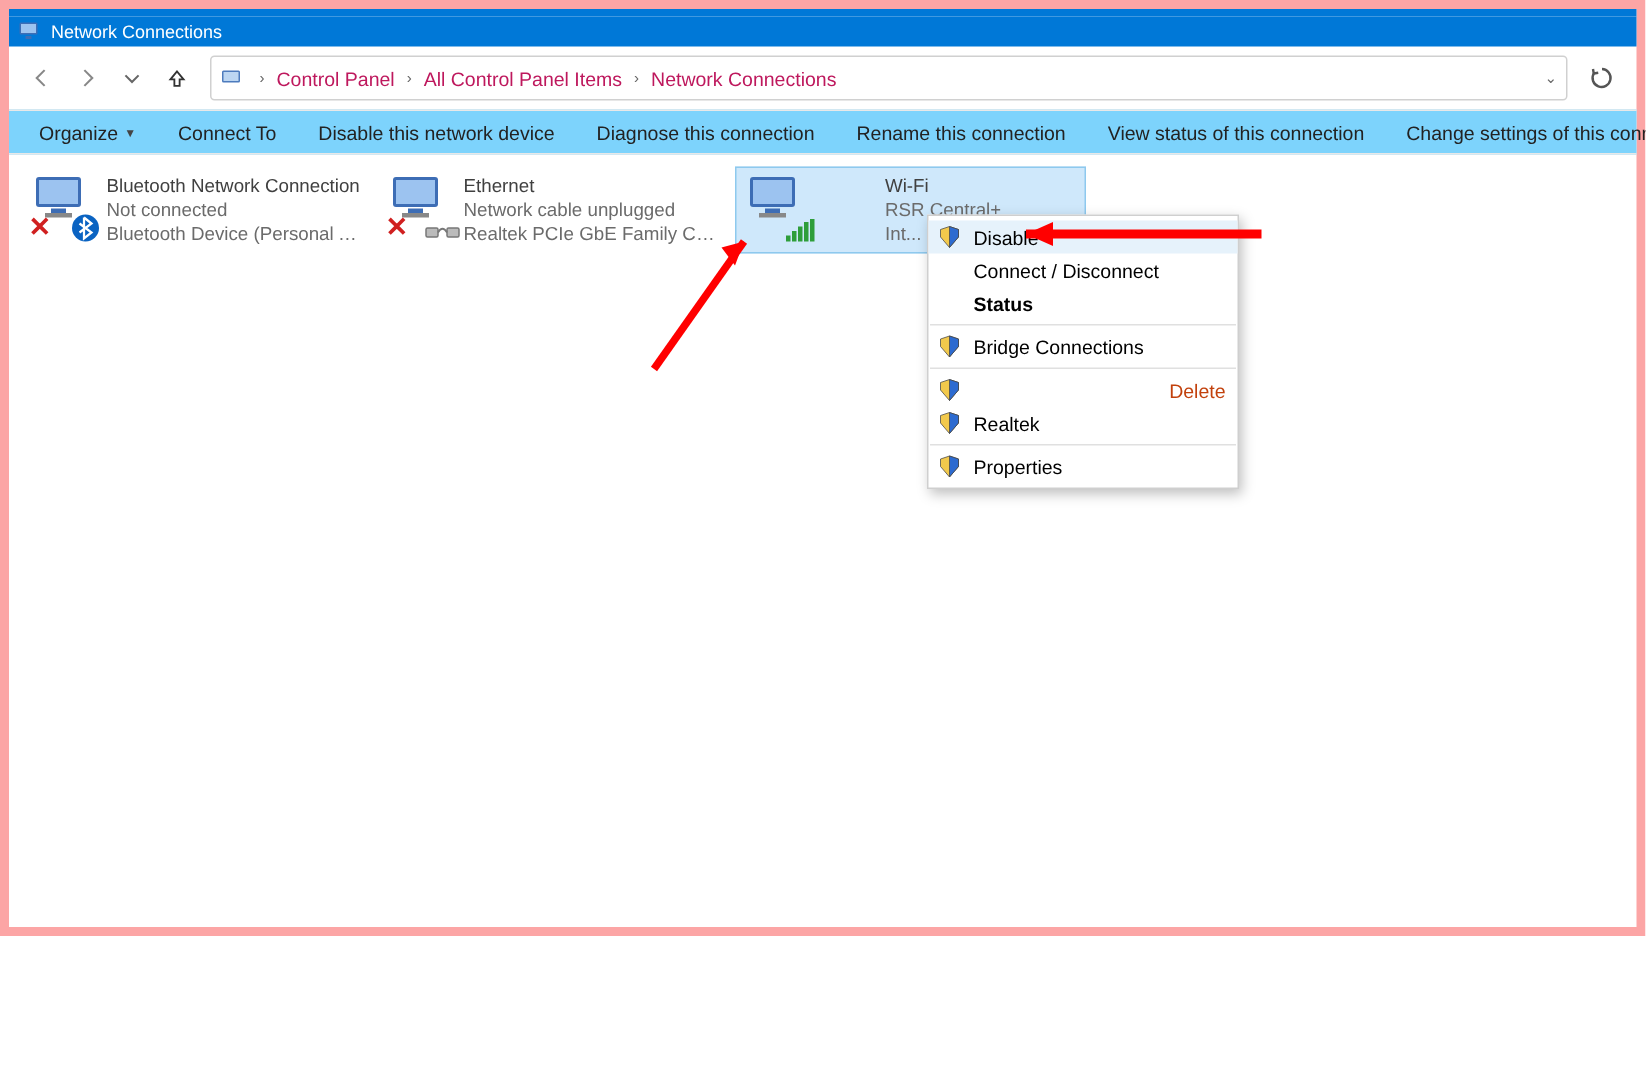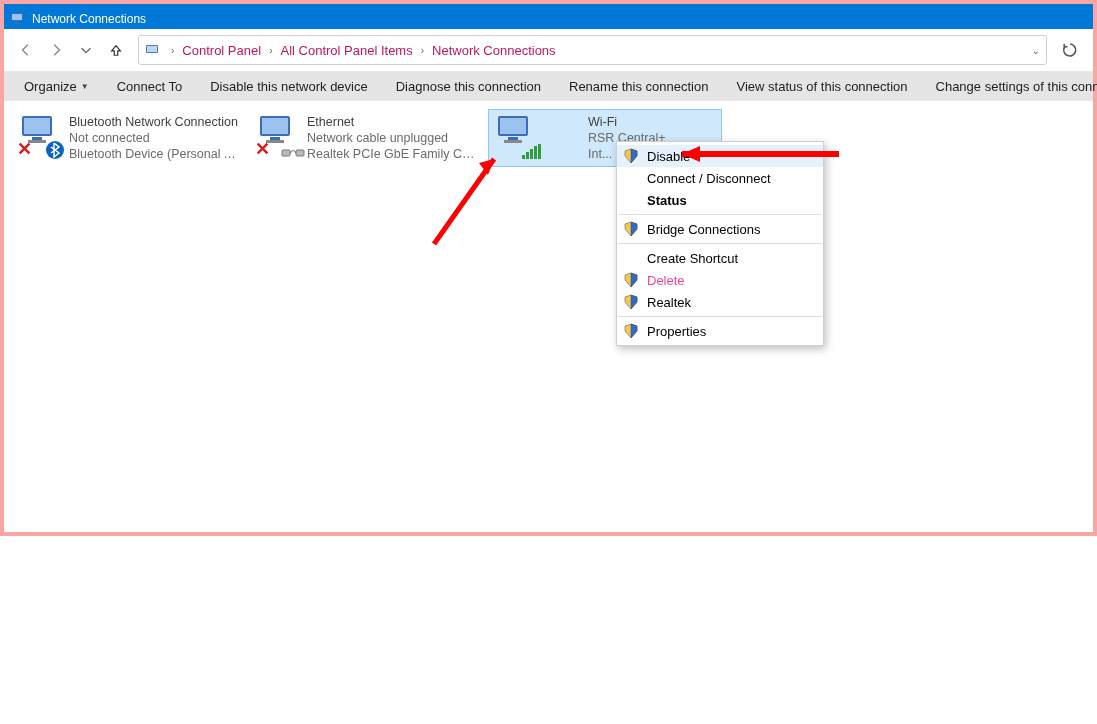--- a/index.html
+++ b/index.html
@@ -1,51 +1,51 @@
 <!DOCTYPE html>
 <html><head>
 <meta charset="utf-8">
 <style>
   * { box-sizing: border-box; margin: 0; padding: 0; font-family: "Segoe UI", Arial, sans-serif; }
   html, body { width: 1097px; height: 724px; background: #fff; overflow: hidden; }
-  .window { width: 1097px; height: 536px; border: 4px solid #fca5a5; position: relative; background: #fff; }
+  .window { width: 1097px; height: 624px; border: 6px solid #fca5a5; position: relative; background: #fff; }
   .top-stripe { height: 5px; background: #0078d7; }
   .titlebar { height: 20px; background: #0078d7; color: #fff; display: flex; align-items: center; padding: 0 6px; font-size: 12px; }
   .titlebar .app-icon { width: 16px; height: 16px; margin-right: 6px; position: relative; }
   .app-icon svg { width:16px; height:16px; }
 
   .nav-row { display: flex; align-items: center; height: 42px; padding: 0 8px; gap: 2px; }
   .nav-btn { width: 28px; height: 28px; display:flex; align-items:center; justify-content:center; color:#555; cursor:default; }
   .nav-btn.enabled { color:#111; }
   .nav-btn svg { width:14px; height:14px; }
   .addr-box { flex:1; height:30px; border:1px solid #d0d0d0; border-radius:3px; display:flex; align-items:center; padding:0 6px; font-size:13px; margin-left:6px; }
   .addr-icon { width:16px; height:16px; margin-right:6px; }
   .crumb { color:#be185d; padding:0 4px; }
   .crumb-sep { color:#666; padding:0 4px; font-size:10px; }
   .addr-right { margin-left:auto; display:flex; align-items:center; gap:6px; }
   .refresh-btn { width:30px; height:30px; display:flex; align-items:center; justify-content:center; margin-left:6px; color:#555; }
 
-  .cmd-bar { display:flex; align-items:center; height:30px; border-top:1px solid #e8e8e8; border-bottom:1px solid #e8e8e8; background:#e5e5e5; font-size:13px; padding:0 6px; gap:0; }
+  .cmd-bar { display:flex; align-items:center; height:30px; border-top:1px solid #e8e8e8; border-bottom:1px solid #e8e8e8; background:#7dd3fc; font-size:13px; padding:0 6px; gap:0; }
   .cmd-item { padding:0 14px; height:100%; display:flex; align-items:center; color:#222; cursor:default; white-space:nowrap; }
   .cmd-item .drop { font-size:8px; margin-left:4px; color:#444; }
 
   .content { position:relative; padding:8px; display:flex; gap:0; }
   .conn-item { width:238px; display:flex; align-items:flex-start; padding:4px 6px; border:1px solid transparent; }
   .conn-item.selected { background:#cfe8fb; border:1px solid #8ec9ee;gap:43px; }
   .conn-icon { width:44px; height:44px; position:relative; flex-shrink:0; margin-right:6px; }
   .conn-text { font-size:12.5px; line-height:16px; overflow:hidden; }
   .conn-text .l1 { color:#404040; white-space:nowrap; overflow:hidden; text-overflow:ellipsis; }
   .conn-text .l2 { color:#6b6b6b; white-space:nowrap; overflow:hidden; text-overflow:ellipsis; }
   .conn-text .l3 { color:#6b6b6b; white-space:nowrap; overflow:hidden; text-overflow:ellipsis; }
 
   
   .ctx { position:absolute; left:564px; top:137px; width:208px; background:#fff; border:1px solid #cfcfcf; box-shadow:2px 3px 8px rgba(0,0,0,.25); font-size:13px; padding:3px 0;margin-left:48px; }
   .ctx-row { height:22px; display:flex; align-items:center; padding:0 8px 0 30px; position:relative; cursor:default; }
   .ctx-row.hover { background:#e6f2fb; }
-  .ctx-row.disabled { color:#ec4899; }
+  .ctx-row.disabled { color:#c2410c;justify-content:flex-end; }
   .ctx-row.bold { font-weight:700; }
   .ctx-sep { height:1px; background:#e0e0e0; margin:3px 1px; }
   .ctx-shield { position:absolute; left:6px; width:16px; height:16px; }
 
   
   .arrow { position:absolute; pointer-events:none; }
   .arrow svg { overflow:visible; }
 
   
   .shield-svg polygon { stroke:#444; stroke-width:.5; }
@@ -224,23 +224,20 @@
       </div>
     <div class="ctx-sep"></div>
     <div class="ctx-row">
       <span class="ctx-shield"><svg class="shield-svg" viewBox="0 0 16 16">
             <polygon points="8,1 14,3 14,8 8,15 2,8 2,3" fill="#f2c94c"></polygon>
             <polygon points="8,1 14,3 14,8 8,15" fill="#2d6bd0"></polygon>
           </svg></span>
       <span>Bridge Connections</span>
     </div>
     <div class="ctx-sep"></div>
-    <div class="ctx-row">
-        <span>Create Shortcut</span>
-      </div>
     <div class="ctx-row disabled">
       <span class="ctx-shield"><svg class="shield-svg" viewBox="0 0 16 16">
             <polygon points="8,1 14,3 14,8 8,15 2,8 2,3" fill="#f2c94c"></polygon>
             <polygon points="8,1 14,3 14,8 8,15" fill="#2d6bd0"></polygon>
           </svg></span>
       <span>Delete</span>
     </div>
     <div class="ctx-row">
       <span class="ctx-shield"><svg class="shield-svg" viewBox="0 0 16 16">
             <polygon points="8,1 14,3 14,8 8,15 2,8 2,3" fill="#f2c94c"></polygon>

